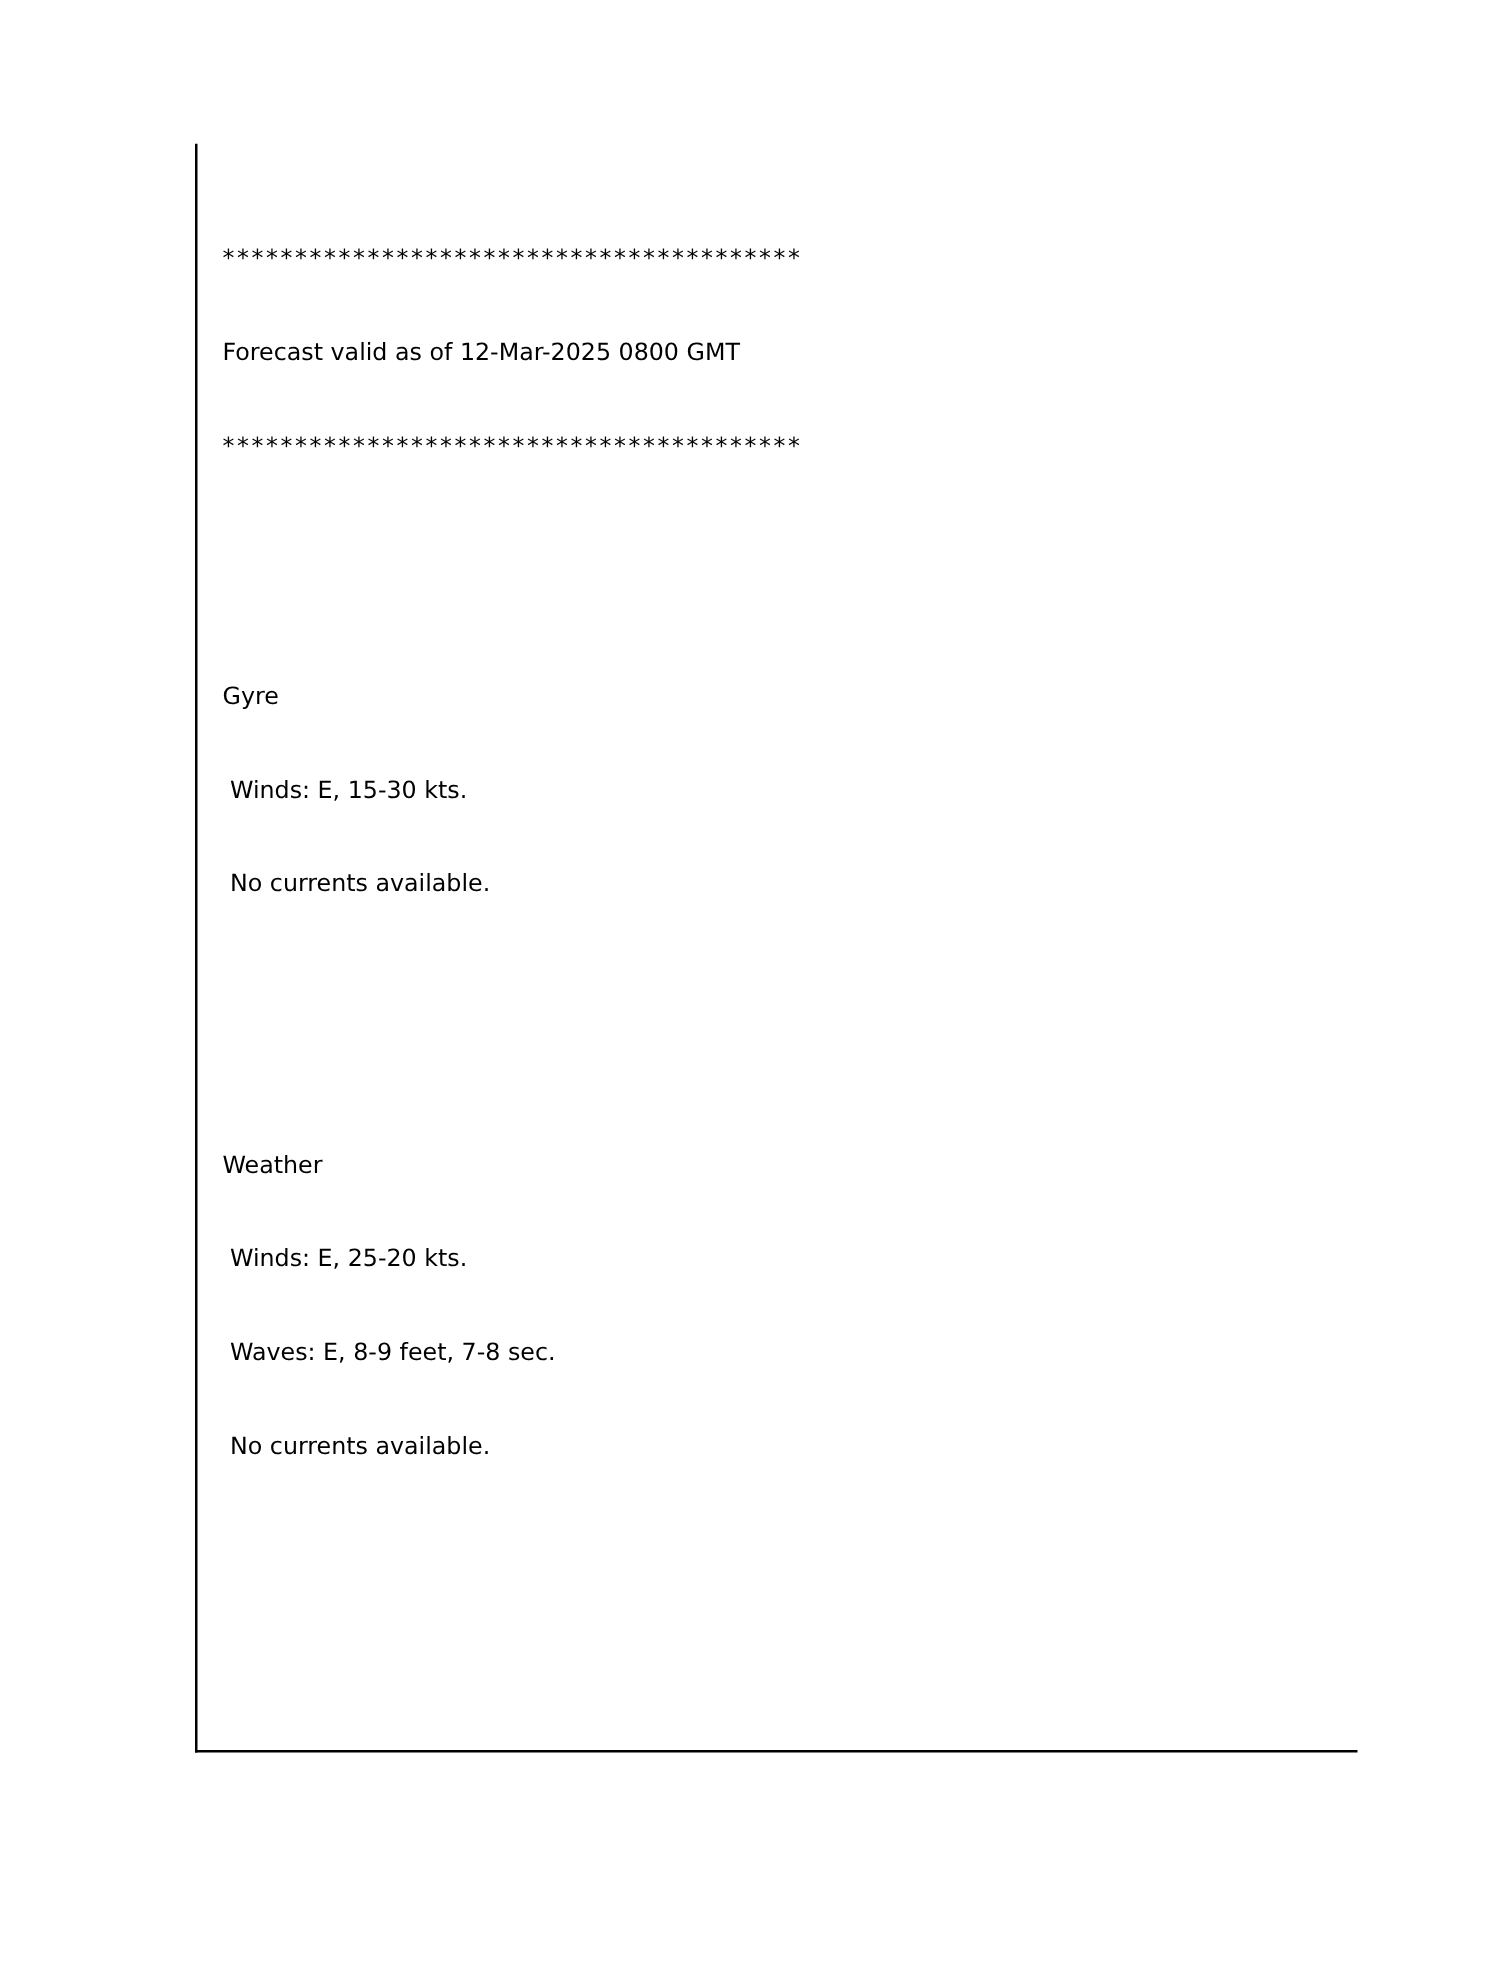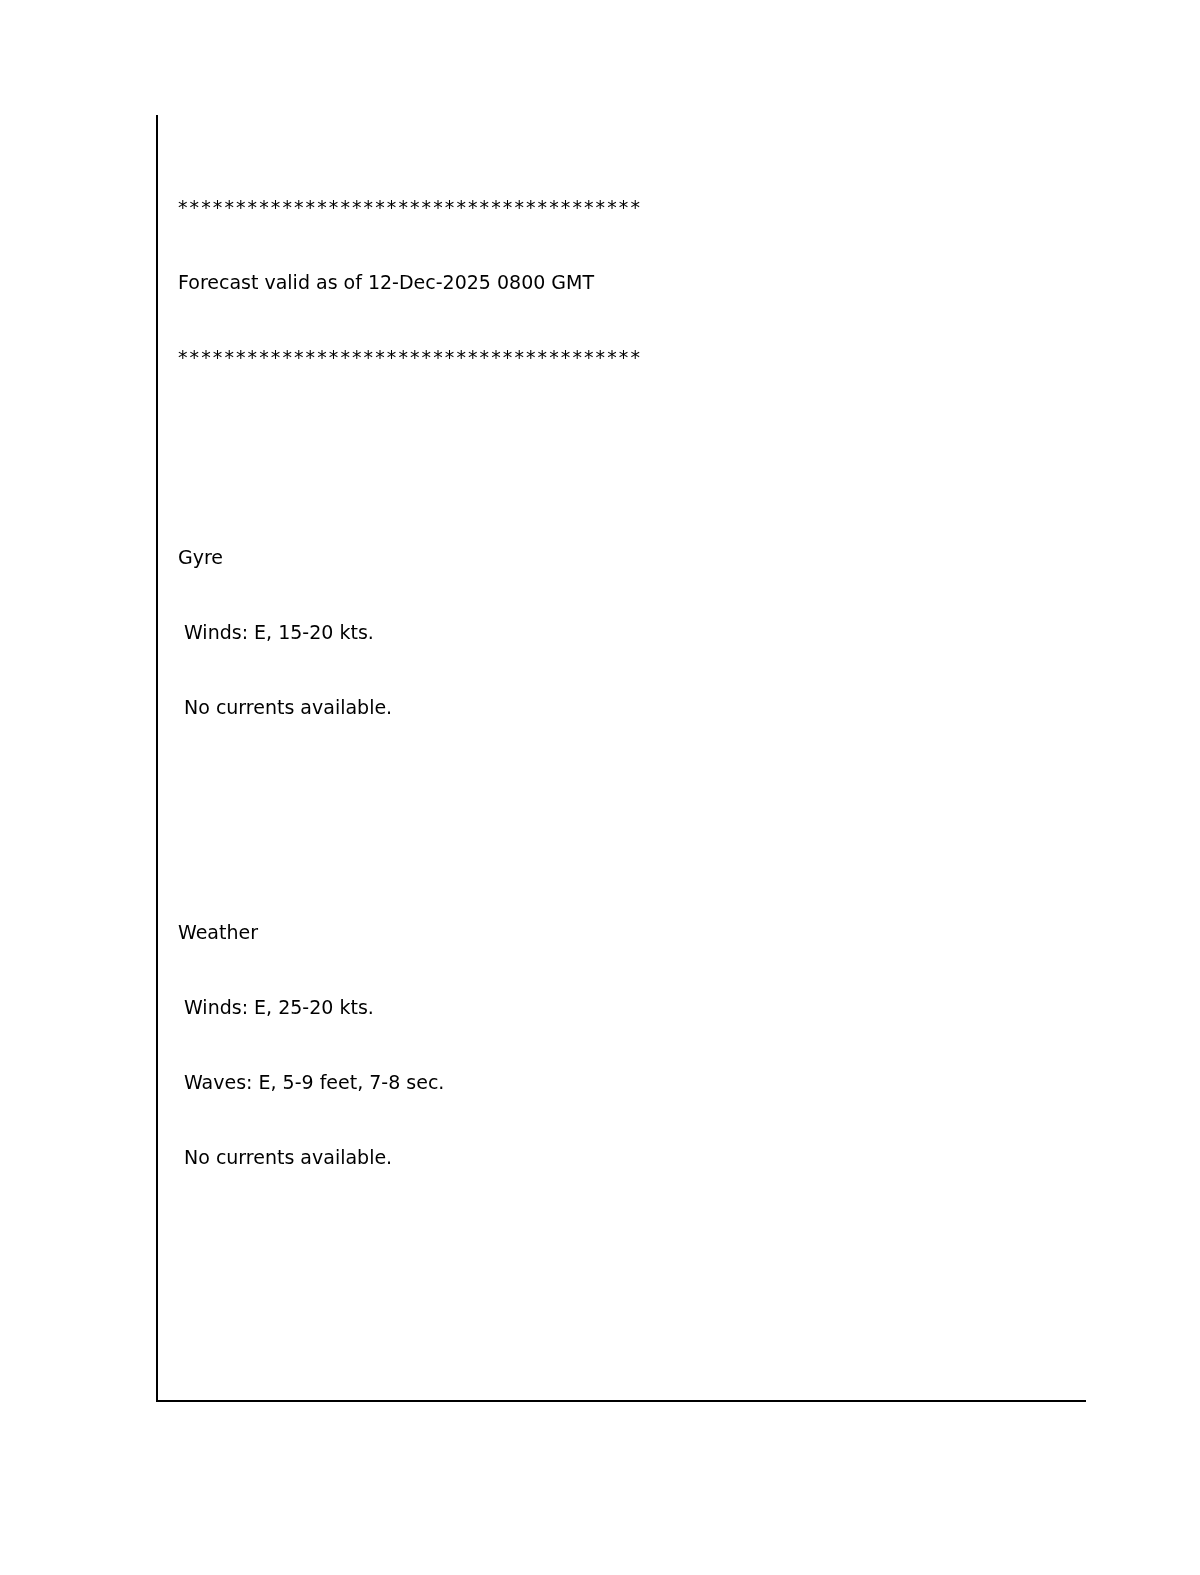--- a/index.html
+++ b/index.html
@@ -58,34 +58,34 @@
 <body>
 
 <div class="page">
 
   <div class="spine spine-left"></div>
   <div class="spine spine-bottom"></div>
 
   <div class="doc">
 
     <div class="line divider">****************************************</div>
-    <div class="line">Forecast valid as of 12-Dec-2025 0800 GMT</div>
+    <div class="line">Forecast valid as of 12-Mar-2025 0800 GMT</div>
     <div class="line divider gap-after">****************************************</div>
 
 
     <div class="section gap-after">
       <div class="line">Gyre</div>
-      <div class="line indent">Winds: E, 15-20 kts.</div>
+      <div class="line indent">Winds: E, 15-30 kts.</div>
       <div class="line indent">No currents available.</div>
     </div>
 
     <div class="section gap-after">
       <div class="line">Weather</div>
       <div class="line indent">Winds: E, 25-20 kts.</div>
-      <div class="line indent">Waves: E, 5-9 feet, 7-8 sec.</div>
+      <div class="line indent">Waves: E, 8-9 feet, 7-8 sec.</div>
       <div class="line indent">No currents available.</div>
     </div>
 
     <div class="section gap-after">
       
       
       
       
     </div>
 

